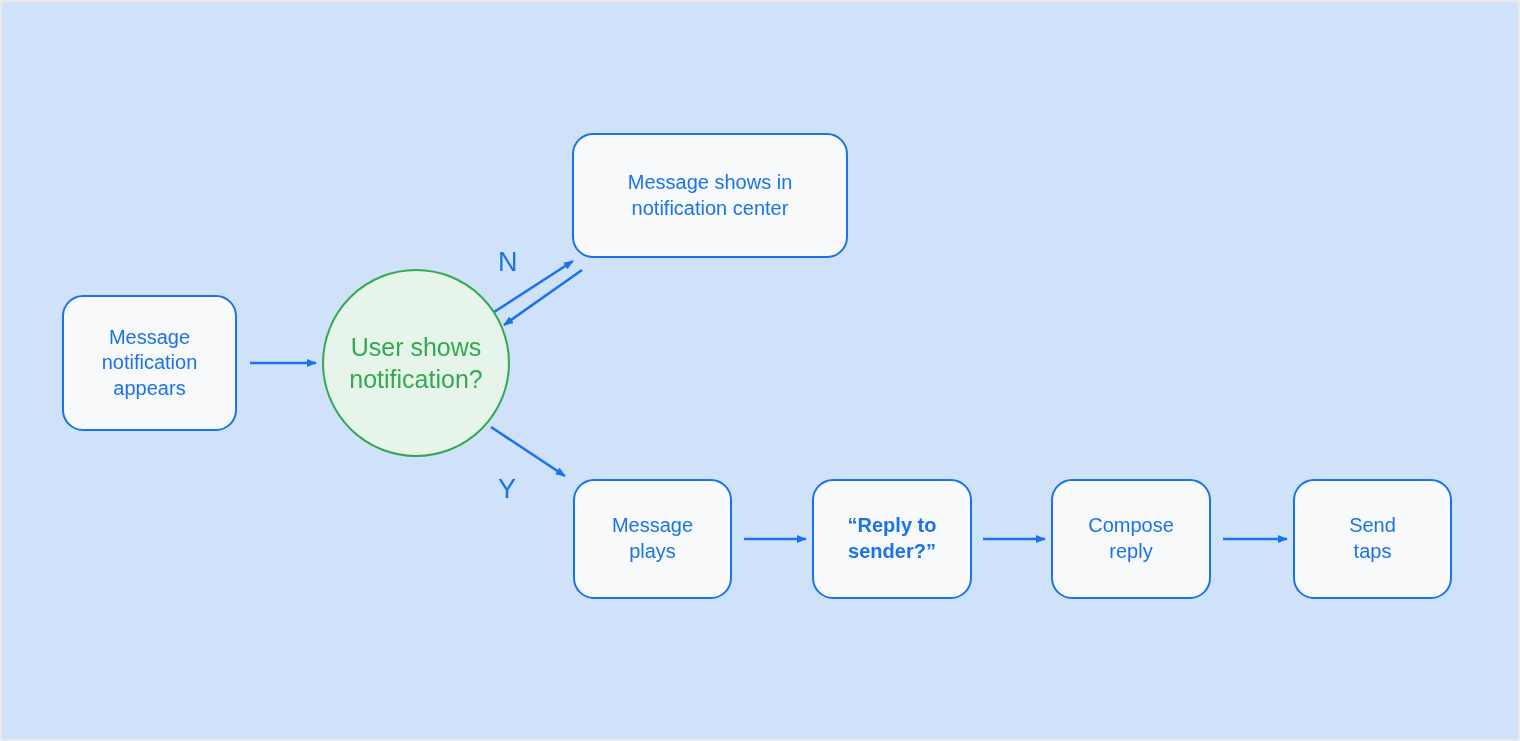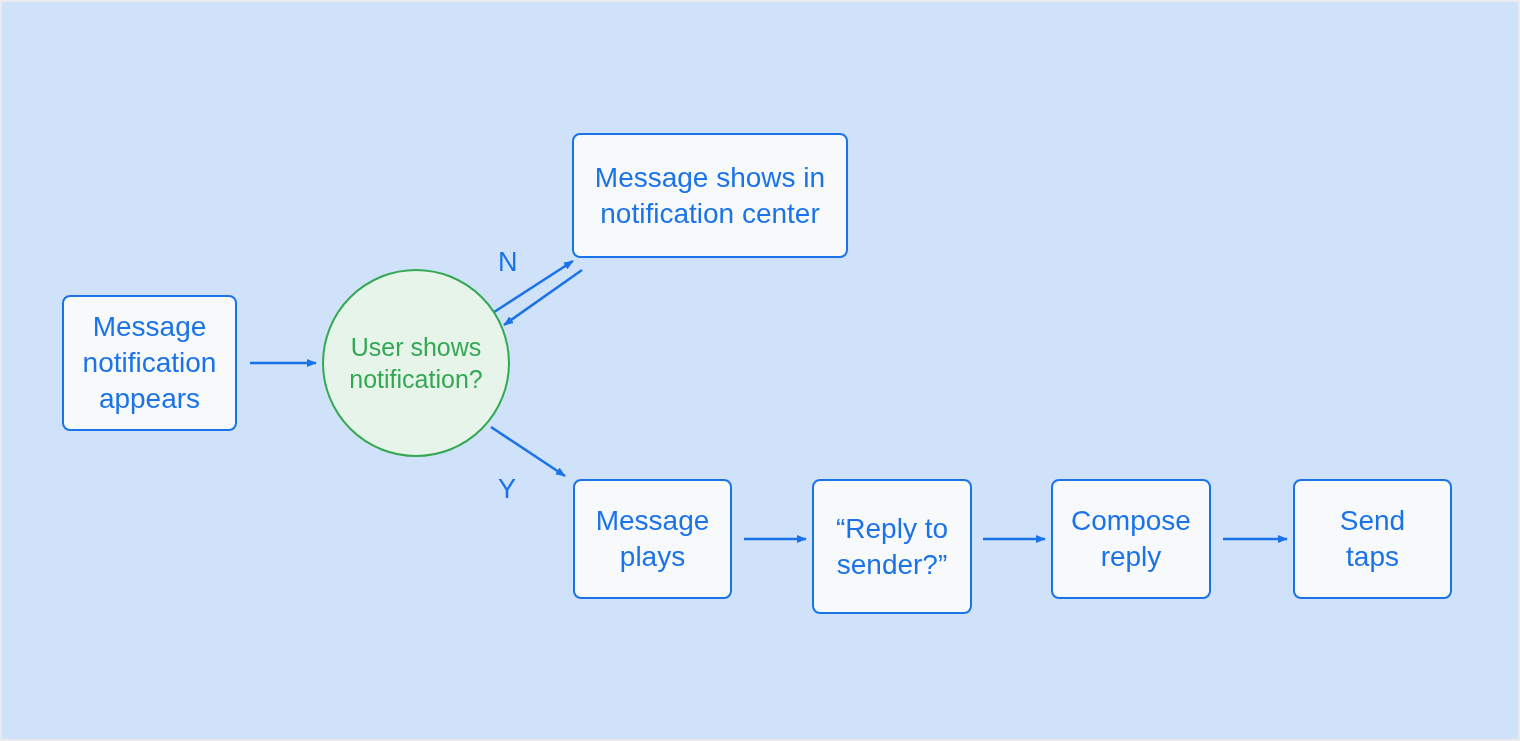--- a/index.html
+++ b/index.html
@@ -30,23 +30,23 @@
     box-sizing: border-box;
     display: flex;
     align-items: center;
     justify-content: center;
     text-align: center;
     line-height: 1.28;
   }
   .node.box {
     background: #f8f9fa;
     border: 2px solid #1a73e8;
-    border-radius: 8px;
+    border-radius: 21px;
     color: #1a73e8;
-    font-size: 28px;
+    font-size: 20px;
   }
   .node.circle {
     background: #e6f4ea;
     border: 2px solid #34a853;
     border-radius: 50%;
     color: #34a853;
     font-size: 25px;
   }
   .node .node-label {
     padding: 0 10px;
@@ -93,21 +93,21 @@
 notification?</span>
       </div>
       <div class="node box" style="left: 570px; top: 131px; width: 276px; height: 125px;">
         <span class="node-label">Message shows in
 notification center</span>
       </div>
       <div class="node box" style="left: 571px; top: 477px; width: 159px; height: 120px;">
         <span class="node-label">Message
 plays</span>
       </div>
-      <div class="node box" style="left: 810px; top: 477px; width: 160px; height: 135px;">
+      <div class="node box" style="left: 810px; top: 477px; width: 160px; height: 120px; font-weight: bold;">
         <span class="node-label">“Reply to
 sender?”</span>
       </div>
       <div class="node box" style="left: 1049px; top: 477px; width: 160px; height: 120px; justify-content: center;">
         <span class="node-label">Compose
 reply</span>
       </div>
       <div class="node box" style="left: 1291px; top: 477px; width: 159px; height: 120px;">
         <span class="node-label">Send
 taps</span>

